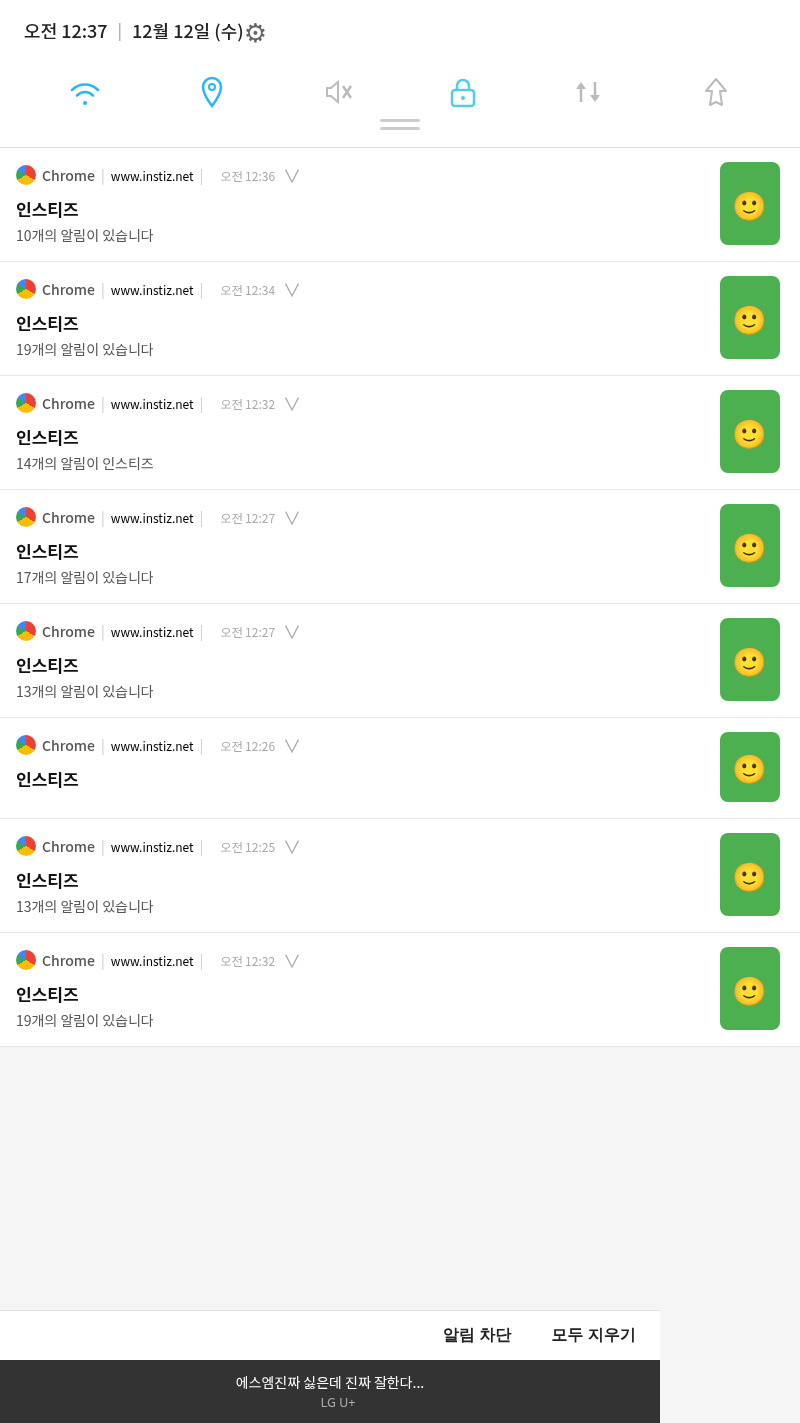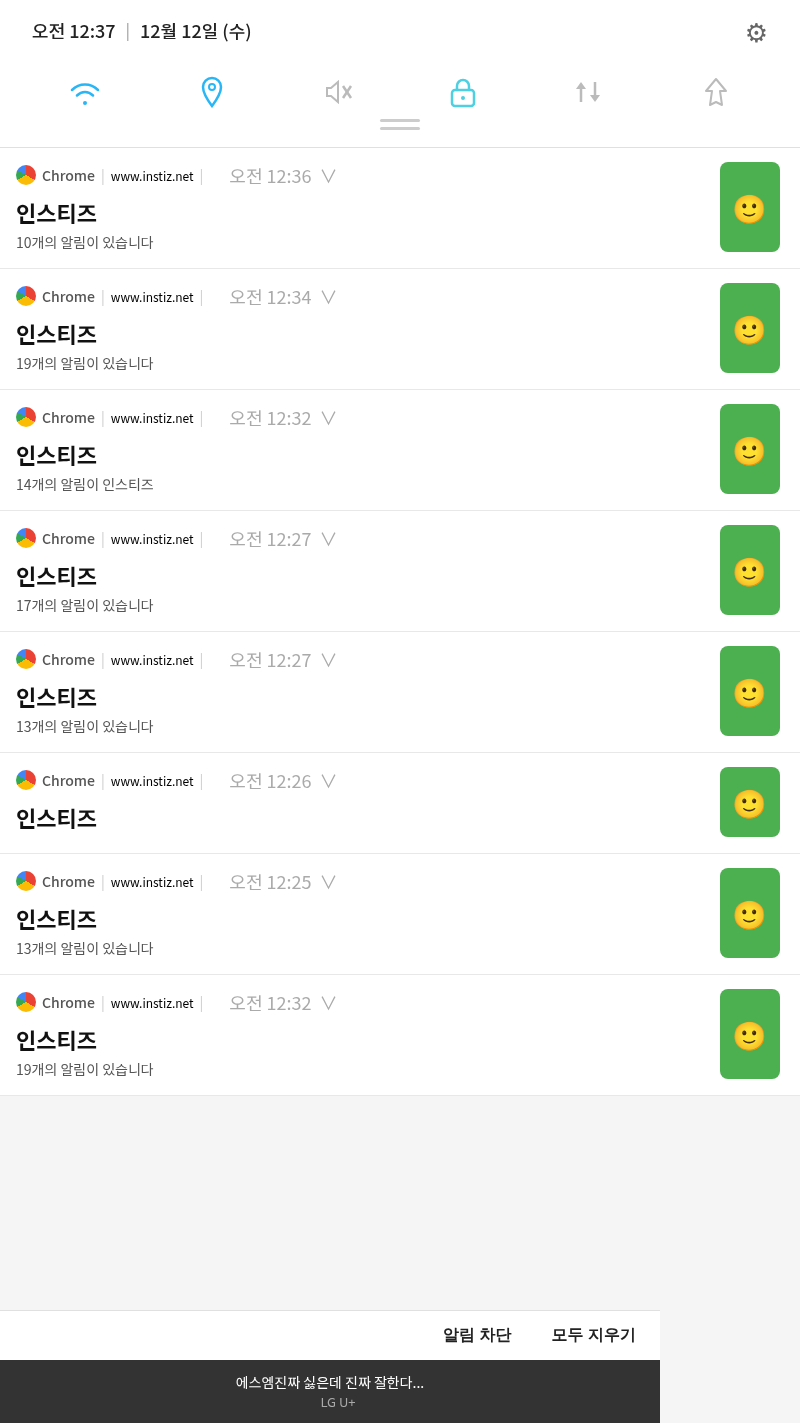--- a/index.html
+++ b/index.html
@@ -9,22 +9,21 @@
       background: #f5f5f5;
       font-family: 'Apple SD Gothic Neo', 'Noto Sans KR', sans-serif;
       position: relative;
       overflow-x: hidden;
     }
 
     
     .status-bar {
       display: flex;
       align-items: center;
-      justify-content: space-between;
-      padding: 12px 32px;
+      padding: 12px 24px;
       background: #fff;
       height: 60px;
     }
     .status-bar-left {
       display: flex;
       align-items: center;
       gap: 10px;
       font-size: 18px;
       font-weight: 500;
       color: #222;
@@ -109,32 +108,32 @@
     }
     .notif-separator {
       color: #ccc;
       font-size: 14px;
     }
     .notif-url {
       font-size: 12px;
       color: #000000;
     }
     .notif-time {
-      font-size: 18px;
+      font-size: 12px;
       color: #aaa;
-      margin-left: 20px;
+      margin-left: 11px;
     }
     .notif-expand {
       font-size: 18px;
       color: #aaa;
       margin-left: 2px;
       cursor: pointer;
     }
     .notif-title {
-      font-size: 22px;
+      font-size: 17px;
       font-weight: 700;
       color: #111;
       margin-bottom: 4px;
     }
     .notif-body {
       font-size: 14px;
       color: #555;
     }
     .notif-action-btn {
       width: 60px;

